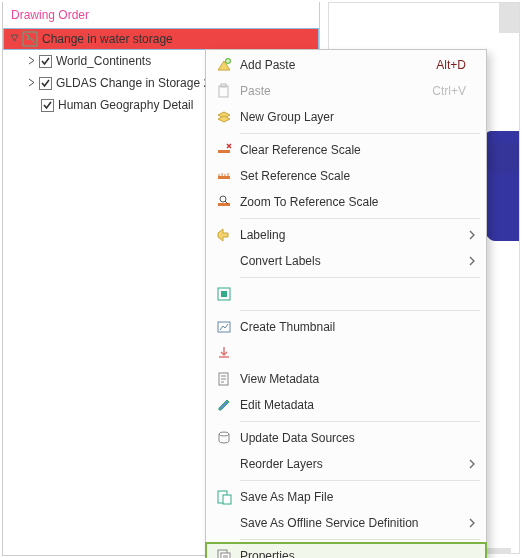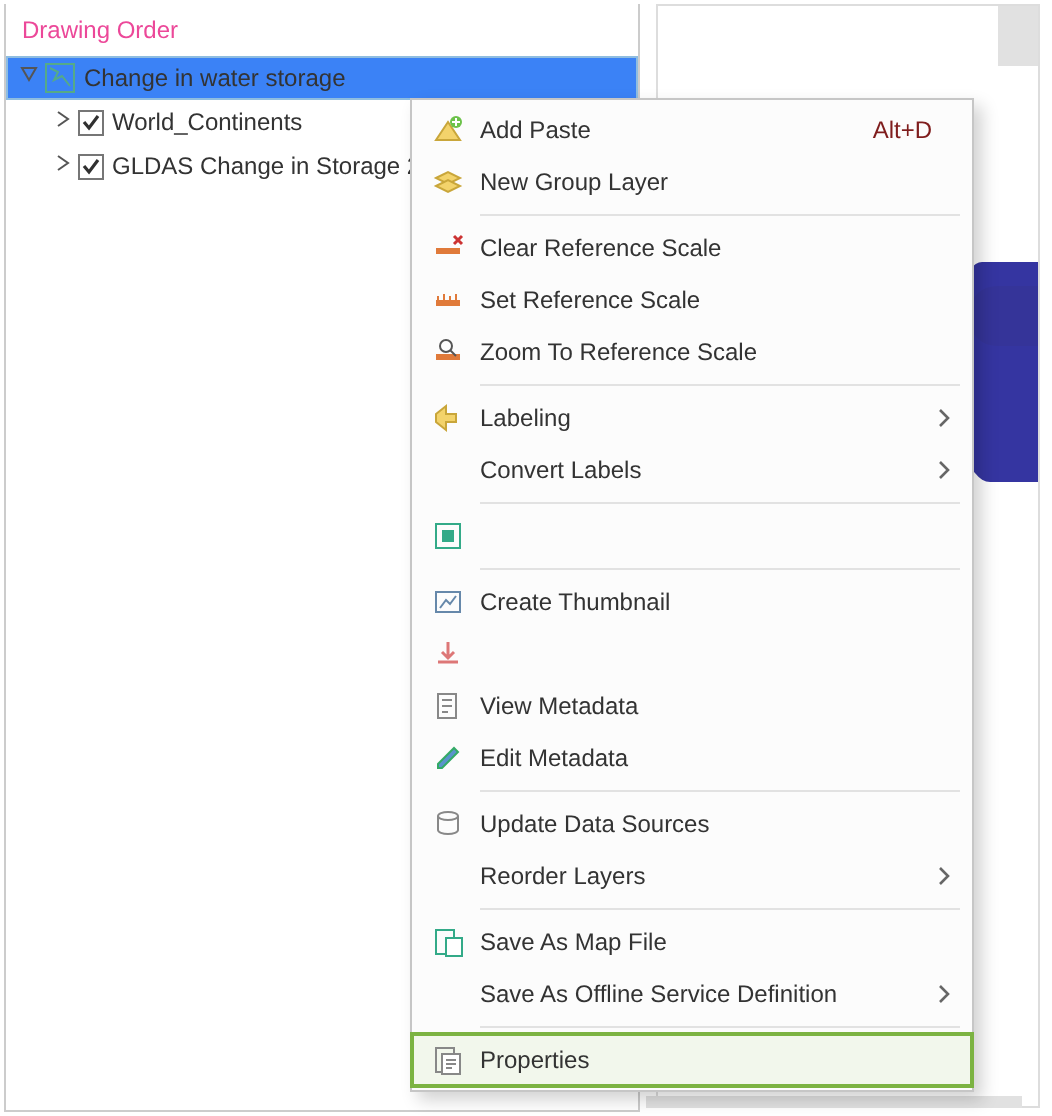--- a/index.html
+++ b/index.html
@@ -34,21 +34,21 @@
     
   }
   .tree-row {
     display: flex;
     align-items: center;
     height: 22px;
     padding-left: 4px;
     position: relative;
   }
   .tree-row.selected {
-    background: #3b82f6;
+    background: #ef4444;
     border: 1px solid #8fbde0;
   }
   .ind1 { padding-left: 22px; }
   .ind2 { padding-left: 38px; }
   .expand {
     width: 12px;
     text-align: center;
     color: #555;
     font-size: 10px;
     margin-right: 2px;
@@ -227,38 +227,57 @@
             <path d="M2 1 L7 4.5 L2 8" fill="none" stroke="#555" stroke-width="1"></path>
           </svg>
       </span>
       <span class="chk">
         <svg width="11" height="11" viewBox="0 0 11 11">
             <path d="M2 5 L4.5 8 L9 2" fill="none" stroke="#303030" stroke-width="1.6"></path>
           </svg>
       </span>
       <span class="tree-label">GLDAS Change in Storage 2003</span>
     </div>
+    <div class="tree-row ind2">
+      <span class="chk">
+        <svg width="11" height="11" viewBox="0 0 11 11">
+            <path d="M2 5 L4.5 8 L9 2" fill="none" stroke="#303030" stroke-width="1.6"></path>
+          </svg>
+      </span>
+      <span class="tree-label">Human Geography Detail</span>
+    </div>
   </div>
 </div>
 
 <div class="ctx-menu">
 
   <div class="item">
     <span class="icon-slot">
       <svg width="16" height="16" viewBox="0 0 16 16">
           <path d="M2 13 L8 4 L14 13 Z" fill="#f3d36b" stroke="#c9a63a"></path>
           <circle cx="12" cy="4" r="3" fill="#6cc24a"></circle>
           <path d="M12 2 V6 M10 4 H14" stroke="#fff" stroke-width="1"></path>
         </svg>
     </span>
     <span class="label">Add Paste</span>
     <span class="shortcut">Alt+D</span>
     <span class="submenu-arrow"></span>
   </div>
 
+  <div class="item disabled">
+    <span class="icon-slot">
+      <svg width="16" height="16" viewBox="0 0 16 16">
+          <rect x="3" y="3" width="9" height="11" fill="none" stroke="#bbb"></rect>
+          <rect x="5" y="1" width="5" height="3" fill="none" stroke="#bbb"></rect>
+        </svg>
+    </span>
+    <span class="label">Paste</span>
+    <span class="shortcut">Ctrl+V</span>
+    <span class="submenu-arrow"></span>
+  </div>
 
   <div class="item">
     <span class="icon-slot">
       <svg width="16" height="16" viewBox="0 0 16 16">
           <path d="M2 6 L8 3 L14 6 L8 9 Z" fill="#f3d36b" stroke="#c9a63a"></path>
           <path d="M2 10 L8 7 L14 10 L8 13 Z" fill="#f3d36b" stroke="#c9a63a"></path>
         </svg>
     </span>
     <span class="label">New Group Layer</span>
     <span class="submenu-arrow"></span>

